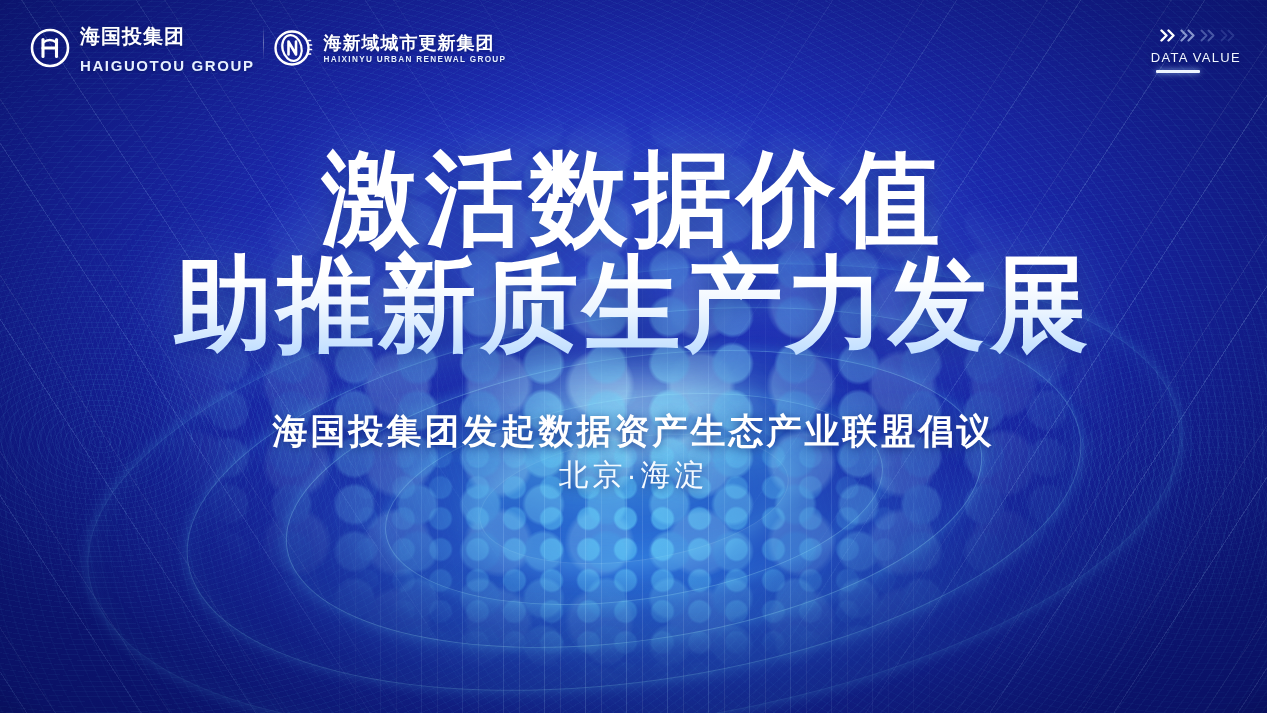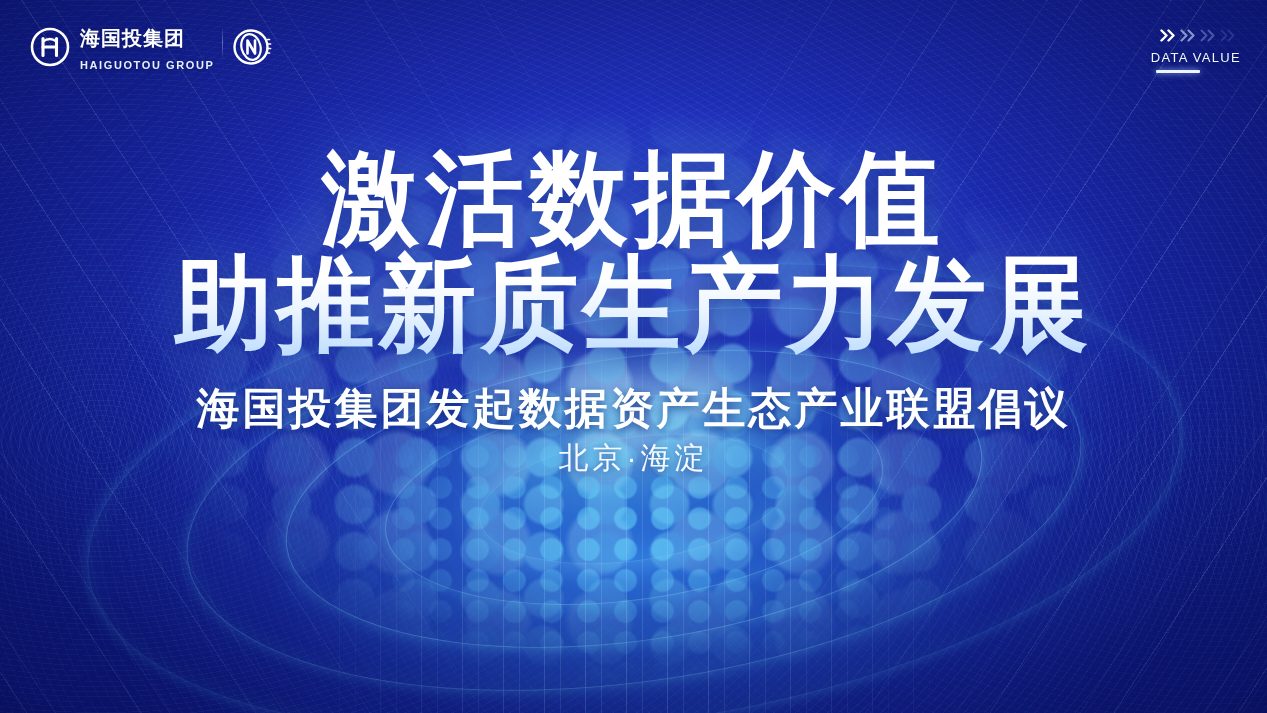--- a/index.html
+++ b/index.html
@@ -166,21 +166,21 @@
   .logo-txt{display:flex;flex-direction:column;justify-content:center;line-height:1;}
   .logo-cn{
     color:#ffffff;font-weight:700;letter-spacing:1px;
     text-shadow:0 1px 4px rgba(0,20,80,.6);
   }
   .logo-en{
     color:#e7f0ff;font-weight:700;letter-spacing:1.6px;
     text-shadow:0 1px 3px rgba(0,20,80,.6);
   }
   .logo-1 .logo-cn{font-size:20px;}
-  .logo-1 .logo-en{font-size:11px;margin-top:12px;}
+  .logo-1 .logo-en{font-size:15px;margin-top:12px;}
   .logo-2 .logo-cn{font-size:18px;}
   .logo-2 .logo-en{font-size:8.2px;margin-top:4px;letter-spacing:1.3px;}
   .logo-div{
     width:1px;height:34px;margin:0 4px;
     background:linear-gradient(180deg,rgba(255,255,255,0) 0%,rgba(255,255,255,.35) 50%,rgba(255,255,255,0) 100%);
   }
 
   .datavalue{position:absolute;right:26px;top:28px;text-align:center;}
   .chev-row{display:flex;align-items:center;gap:3px;justify-content:flex-end;margin-bottom:4px;padding-right:4px;}
   .chev{display:block;}
@@ -209,22 +209,22 @@
     letter-spacing:6px;
     color:#ffffff;
     background:linear-gradient(180deg,#ffffff 0%,#ffffff 62%,#eaf4ff 78%,#bcdcff 100%);
     -webkit-background-clip:text;background-clip:text;
     -webkit-text-fill-color:transparent;
     filter:drop-shadow(0 6px 14px rgba(6,24,110,.55)) drop-shadow(0 0 26px rgba(120,190,255,.35));
     transform:scaleY(1.06);
   }
   .title .l2{letter-spacing:4px;}
   .subtitle{
-    margin-top:28px;
-    font-size:43px;
+    margin-top:56px;
+    font-size:35px;
     font-weight:600;
     letter-spacing:3px;
     color:#ffffff;
     text-shadow:0 2px 10px rgba(6,26,110,.75), 0 0 22px rgba(120,200,255,.35);
   }
   .place{
     font-size:30px;
     font-weight:400;
     letter-spacing:4px;
     color:#f4faff;
@@ -285,20 +285,24 @@
             <ellipse cx="20" cy="21" rx="9.5" ry="13" fill="none" stroke="#ffffff" stroke-width="2.2" transform="rotate(-14 20 21)"></ellipse>
             <path d="M16.5 27.5 L16.5 14.5 L24 27.5 L24 14.5" fill="none" stroke="#ffffff" stroke-width="2.6" stroke-linecap="round" stroke-linejoin="round"></path>
             <g stroke="#ffffff" stroke-width="1.7" stroke-linecap="round">
               <path d="M36.5 13.5 L38.5 13.5"></path>
               <path d="M36.5 18 L39.5 18"></path>
               <path d="M36.5 22.5 L39.5 22.5"></path>
               <path d="M36.5 27 L38.5 27"></path>
             </g>
           </svg>
         </span>
+        <span class="logo-txt">
+          <span class="logo-cn">海新域城市更新集团</span>
+          <span class="logo-en">HAIXINYU URBAN RENEWAL GROUP</span>
+        </span>
       </div>
 
     </div>
 
     <div class="datavalue">
       <div class="chev-row">
         <span class="chev">
           <svg width="17" height="13" viewBox="0 0 17 13" aria-hidden="true">
             <path d="M1.5 1.5 L6.5 6.5 L1.5 11.5 M8.5 1.5 L13.5 6.5 L8.5 11.5" fill="none" stroke="#ffffff" stroke-width="2.4" stroke-linecap="round" stroke-linejoin="round" opacity="1"></path>
           </svg>

